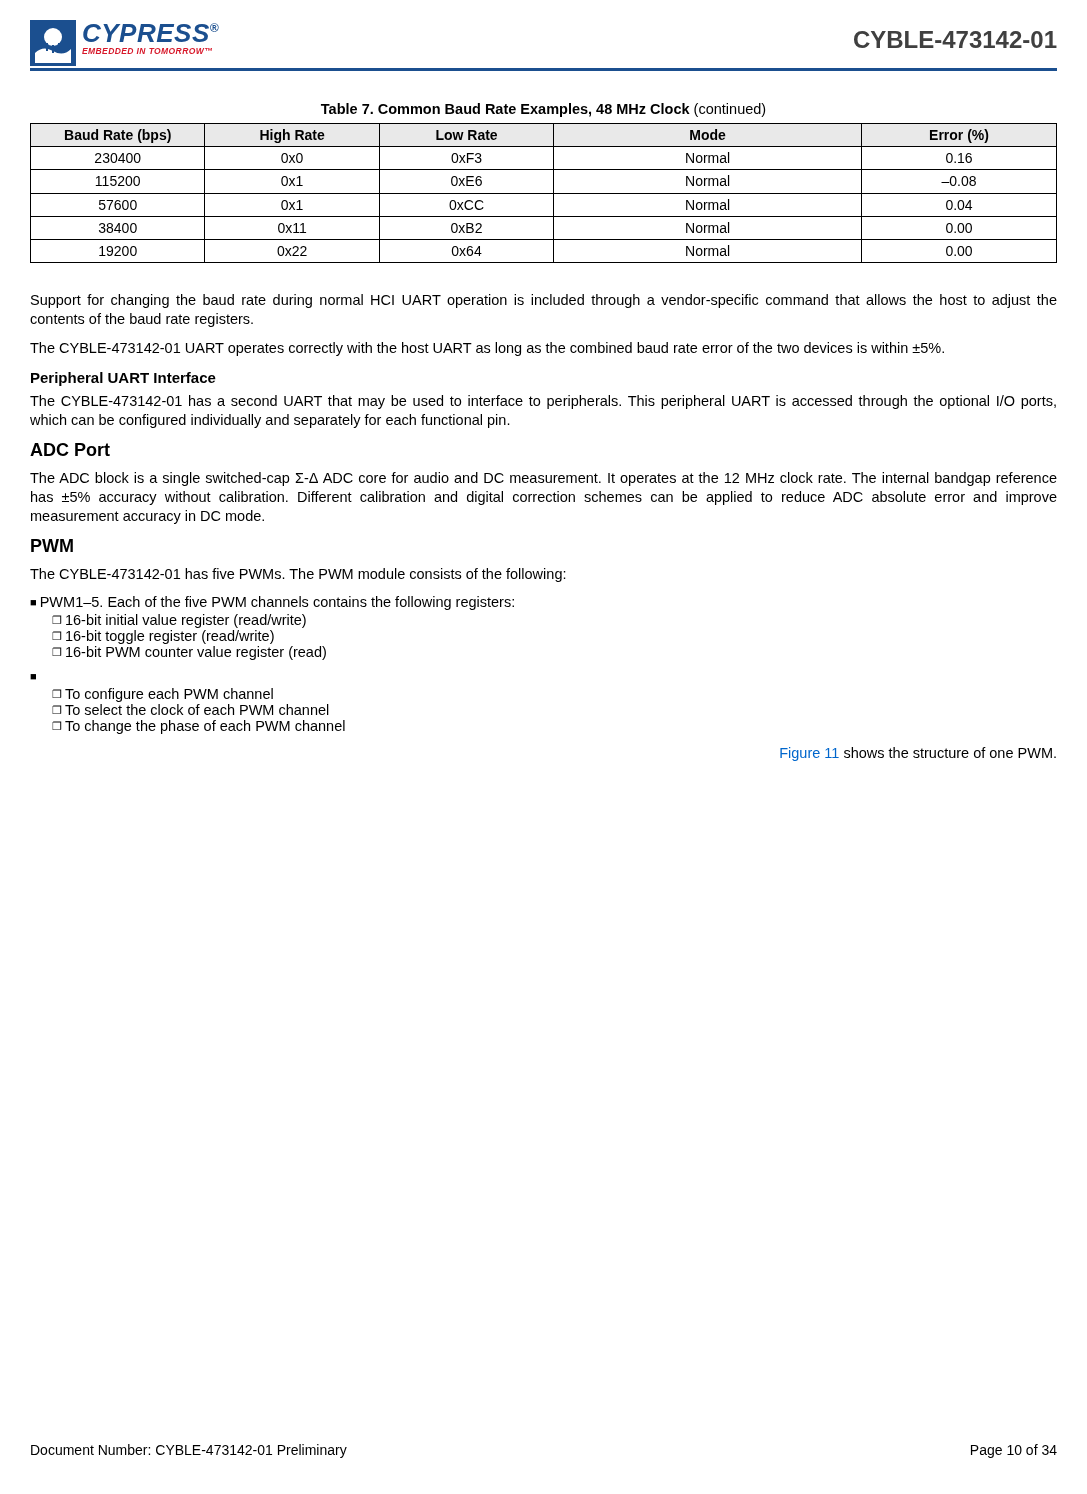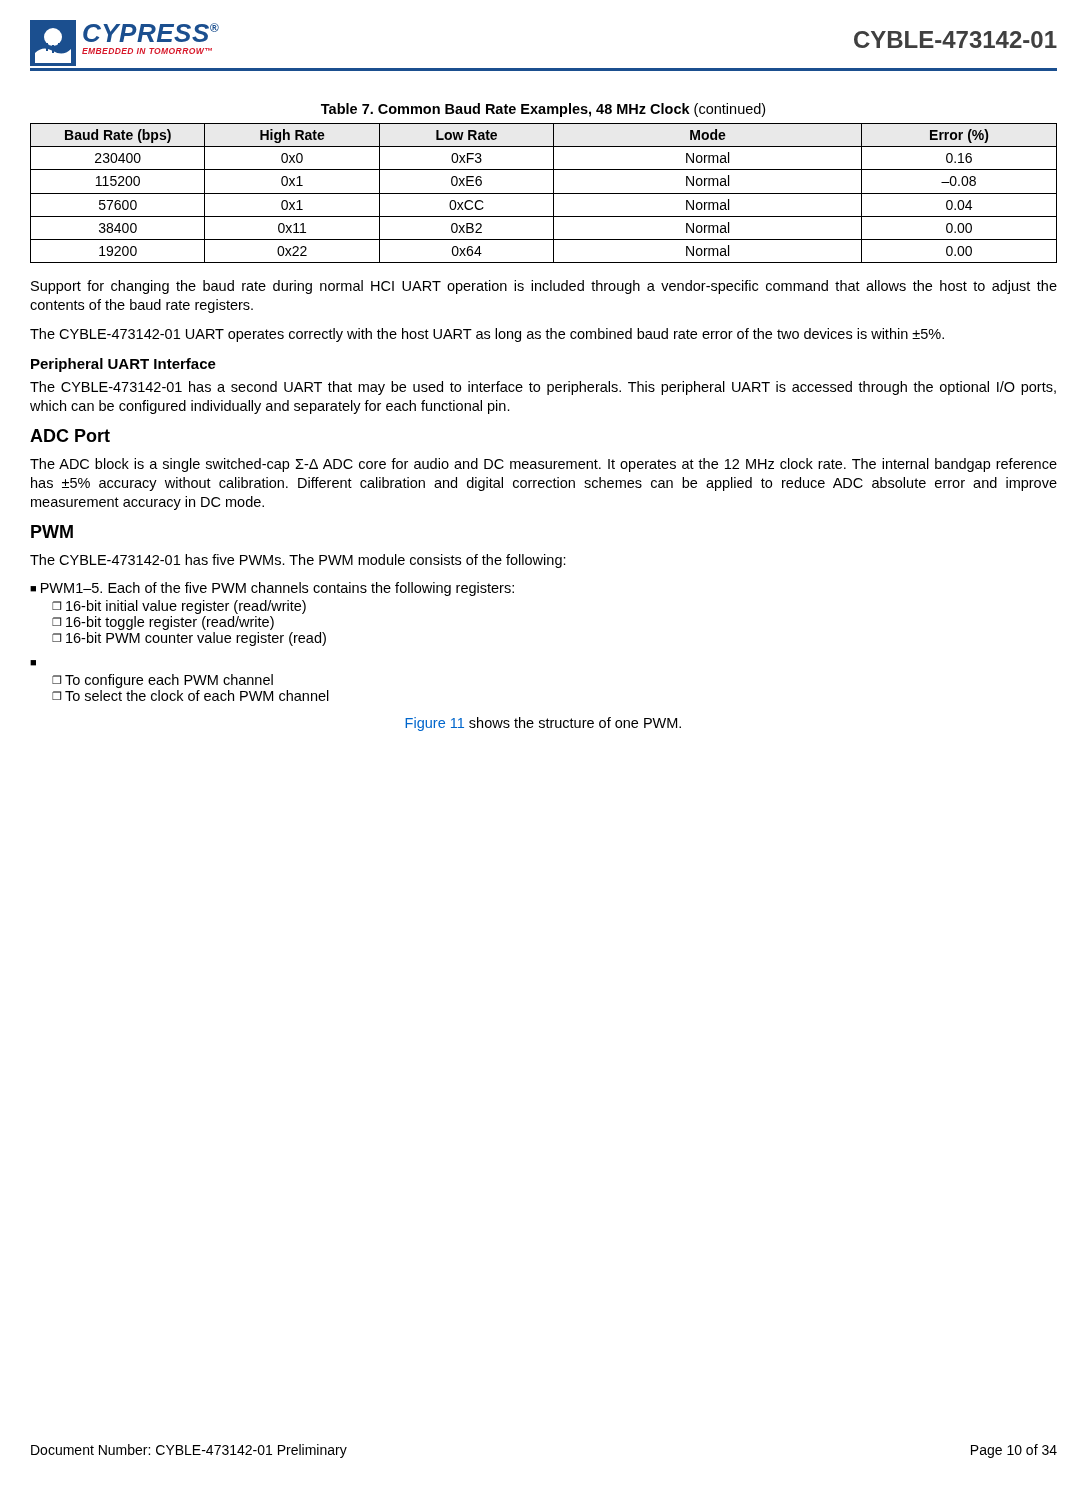--- a/index.html
+++ b/index.html
@@ -53,21 +53,21 @@
   }
   .table-caption {
     text-align: center;
     font-size: 14.5px;
     margin-bottom: 6px;
   }
   .table-caption .bold { font-weight: 700; }
   table.data {
     width: 100%;
     border-collapse: collapse;
-    margin-bottom: 14px;
+    margin-bottom: 28px;
   }
   table.data th, table.data td {
     border: 1px solid #000;
     text-align: center;
     font-size: 14px;
     padding: 2px 4px;
     line-height: 1.3;
   }
   table.data th {
     background: #e9e9e9;
@@ -210,24 +210,25 @@
     <ul class="sub" id="sub1">
         <li>16-bit initial value register (read/write)</li>
         <li>16-bit toggle register (read/write)</li>
         <li>16-bit PWM counter value register (read)</li>
       </ul>
   </li>
   <li>
     <ul class="sub" id="sub2">
         <li>To configure each PWM channel</li>
         <li>To select the clock of each PWM channel</li>
+        <li>To change the phase of each PWM channel</li>
       </ul>
   </li>
 </ul>
 
-<p class="body" style="text-align:center">
+<p class="body" style="text-align:right">
   <span class="link">Figure 11</span><span> shows the structure of one PWM.</span>
 </p>
 
 <div class="footer">
   <span>Document Number: CYBLE-473142-01 Preliminary</span>
   <span>Page 10 of 34</span>
 </div>
 
 </body></html>

